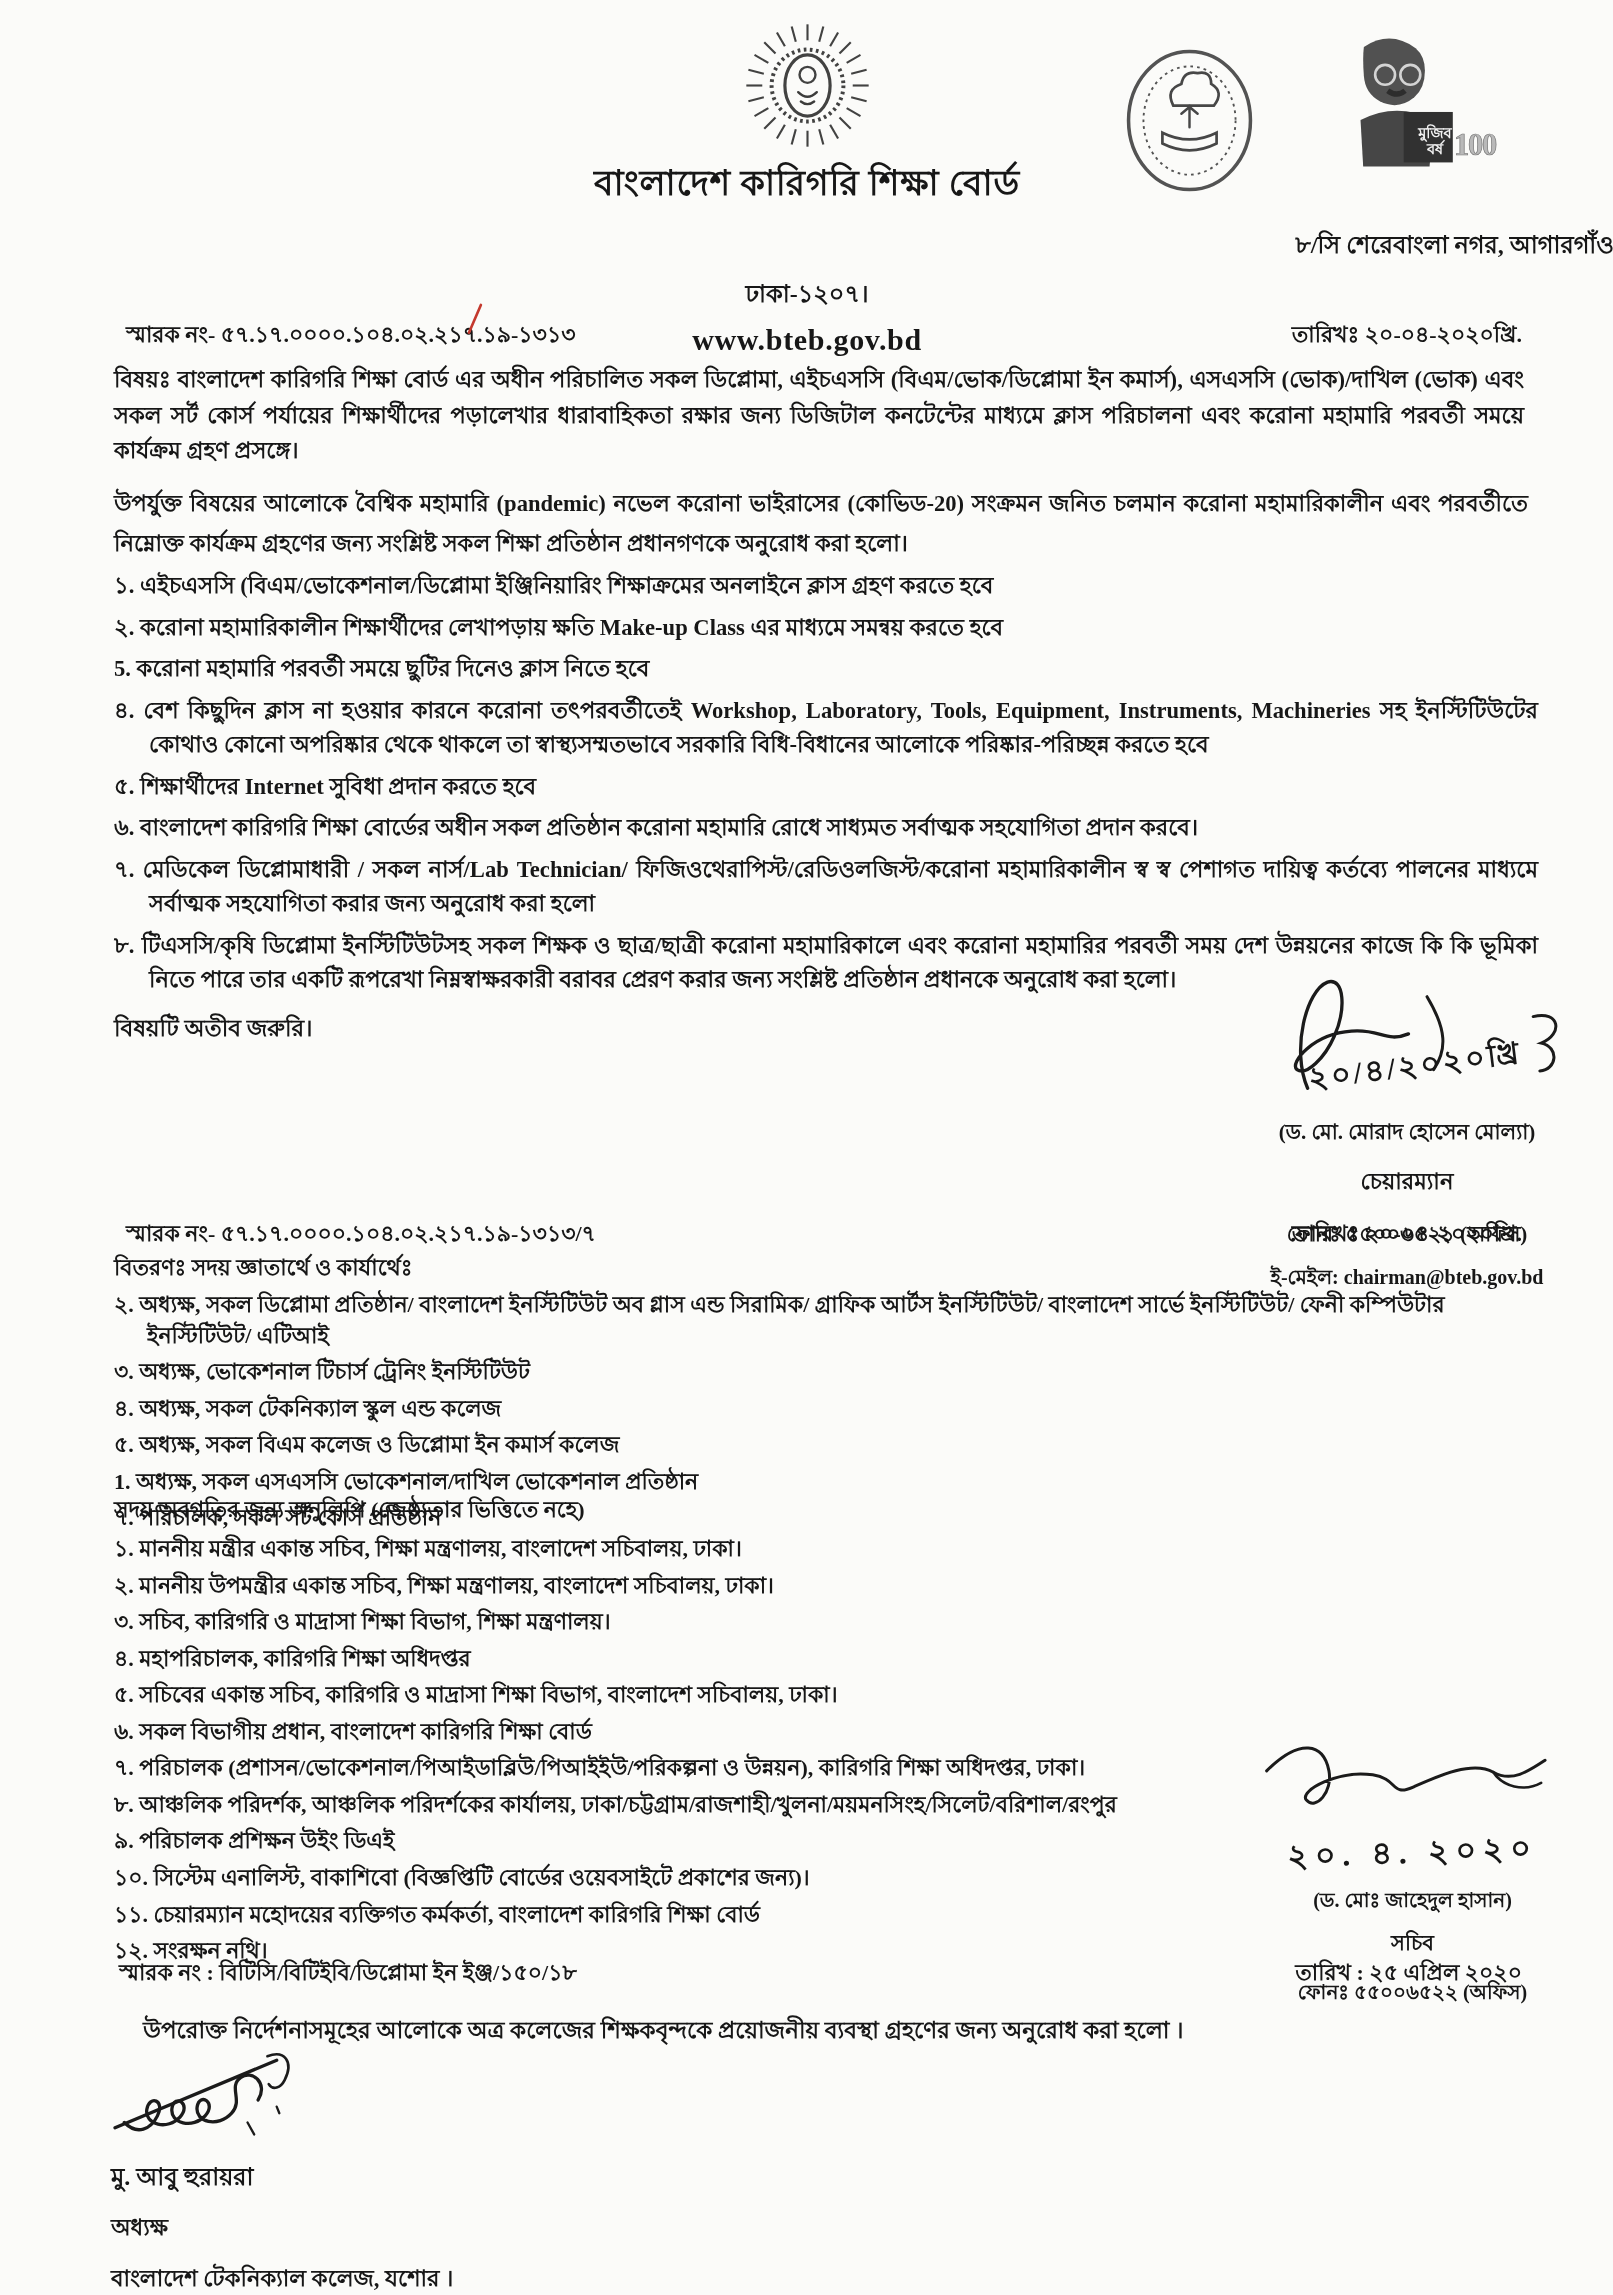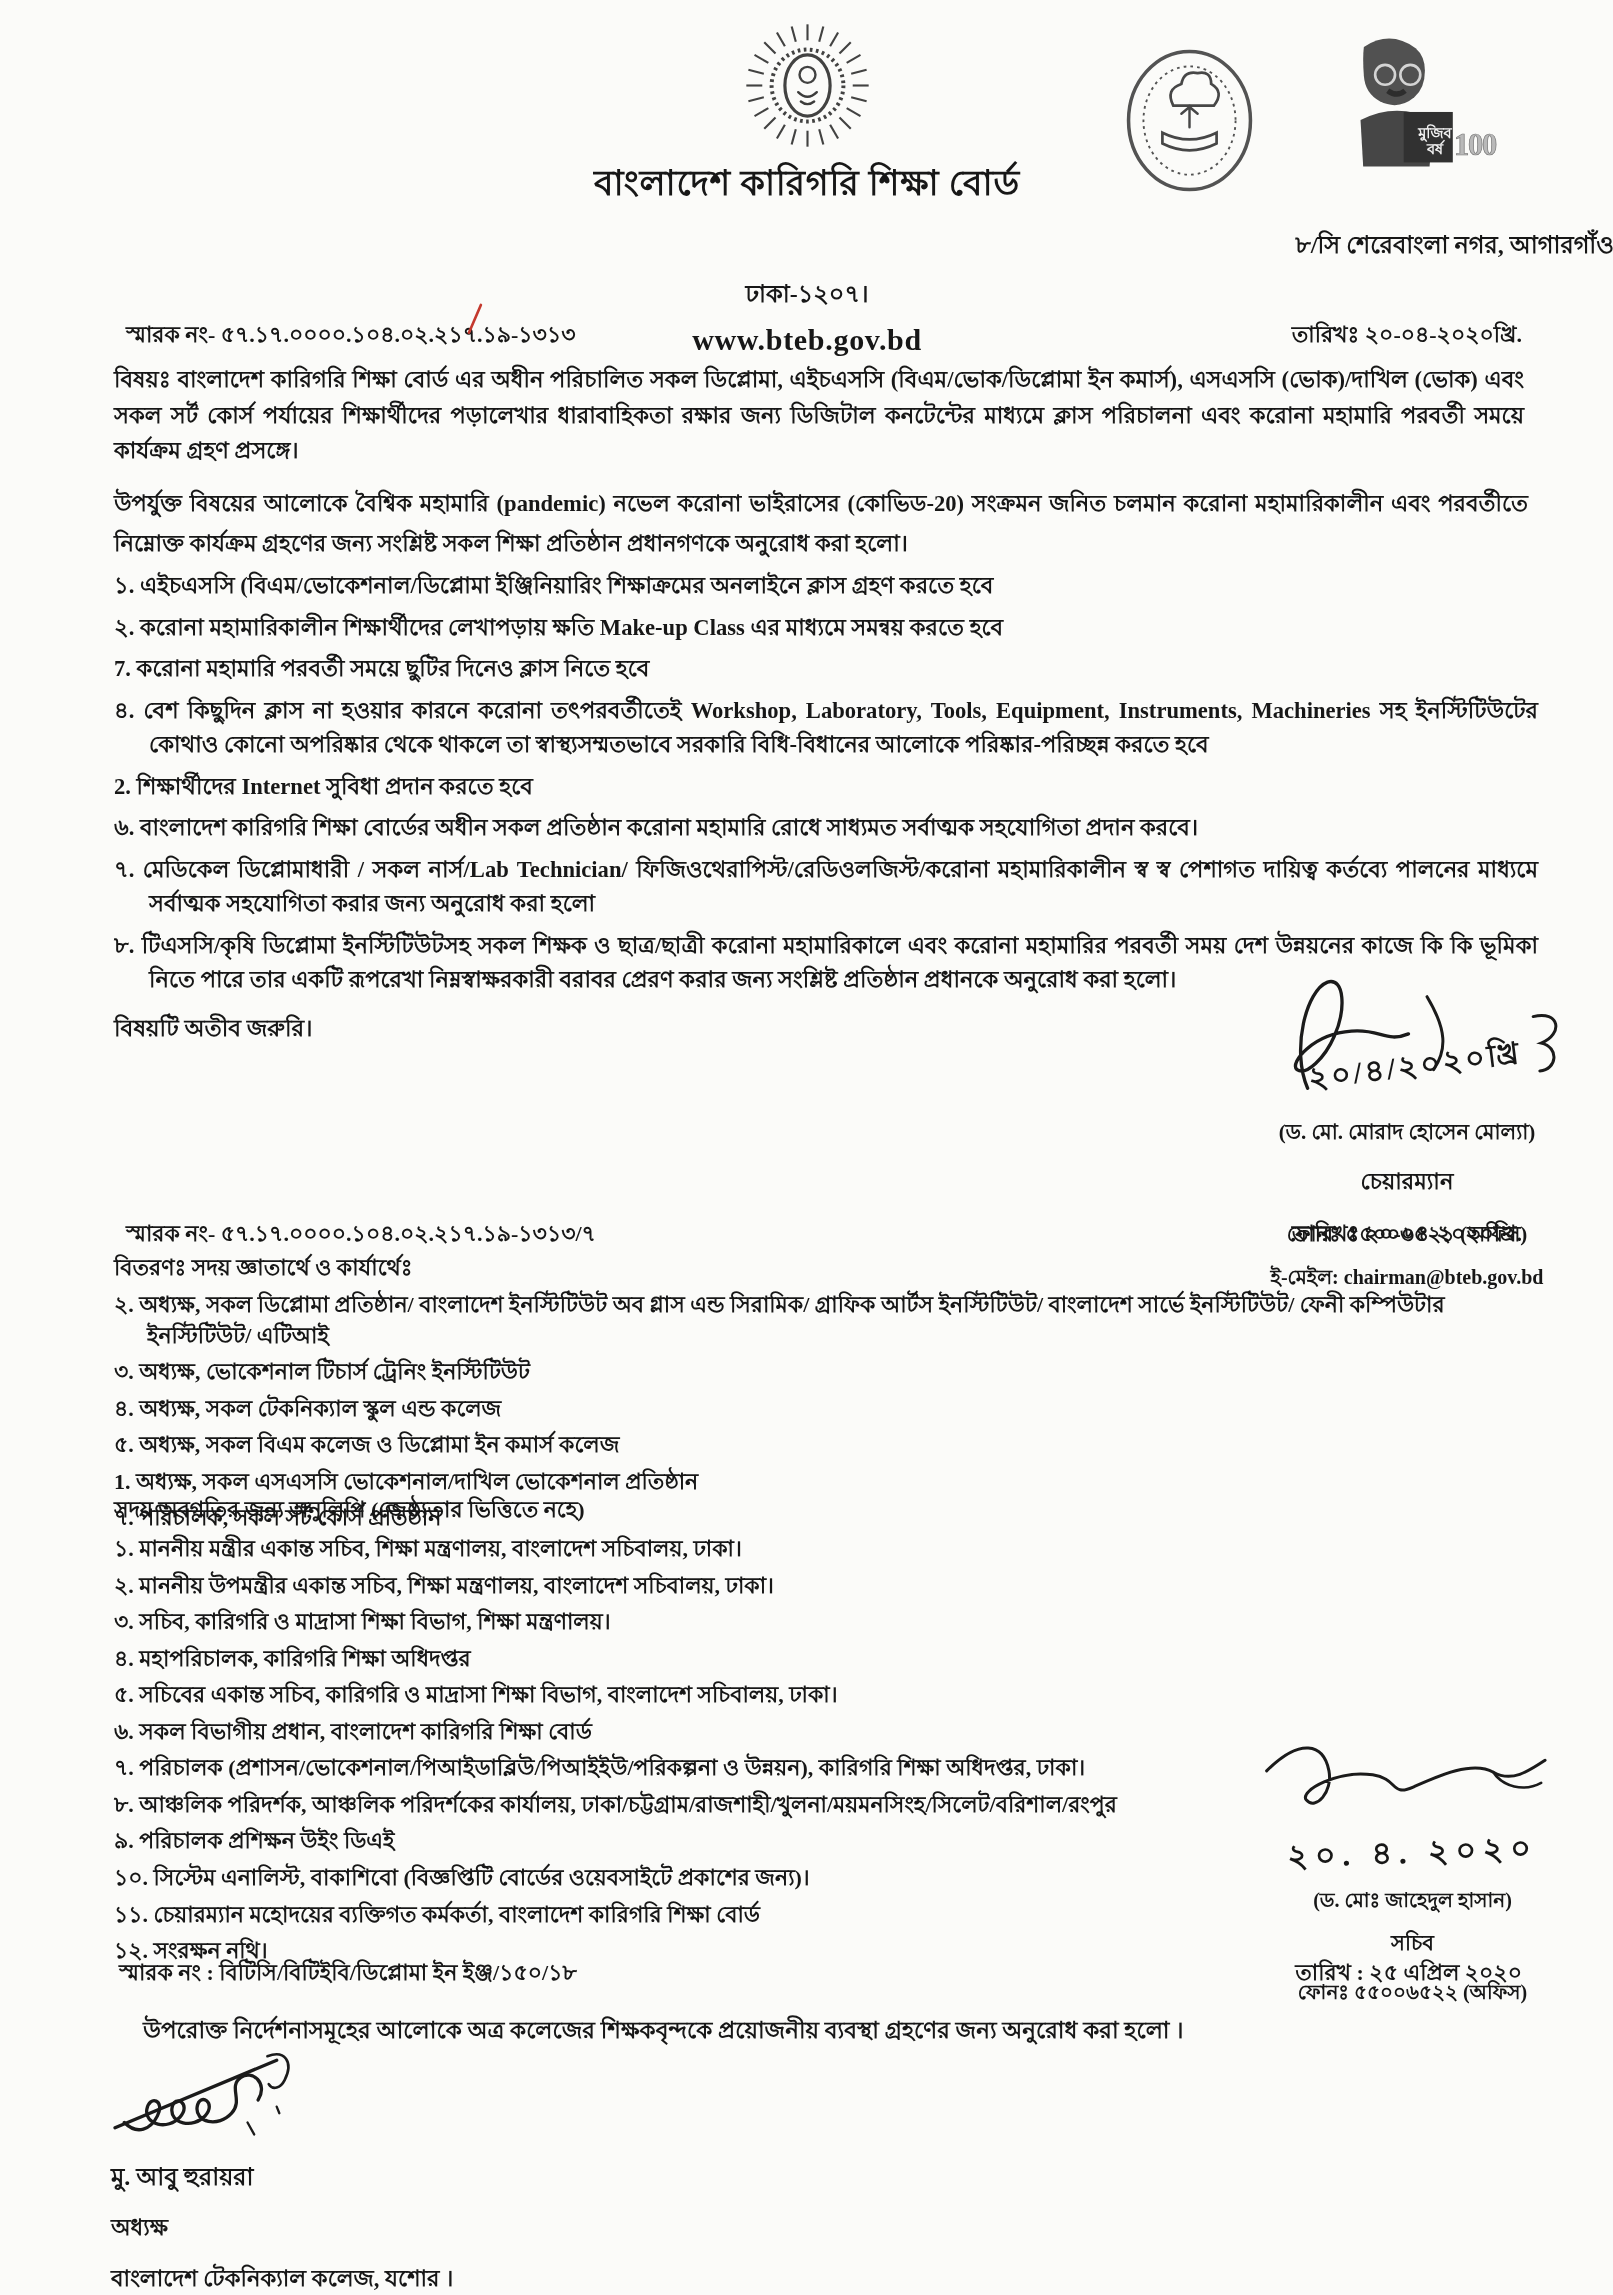--- a/index.html
+++ b/index.html
@@ -158,23 +158,23 @@
     <path d="M30 4 L12 46" stroke="#c4392e" stroke-width="4" fill="none" stroke-linecap="round"></path>
   </svg>
 
   <div class="subject">বিষয়ঃ বাংলাদেশ কারিগরি শিক্ষা বোর্ড এর অধীন পরিচালিত সকল ডিপ্লোমা, এইচএসসি (বিএম/ভোক/ডিপ্লোমা ইন কমার্স), এসএসসি (ভোক)/দাখিল (ভোক) এবং সকল সর্ট কোর্স পর্যায়ের শিক্ষার্থীদের পড়ালেখার ধারাবাহিকতা রক্ষার জন্য ডিজিটাল কনটেন্টের মাধ্যমে ক্লাস পরিচালনা এবং করোনা মহামারি পরবর্তী সময়ে কার্যক্রম গ্রহণ প্রসঙ্গে।</div>
 
   <div class="intro">উপর্যুক্ত বিষয়ের আলোকে বৈশ্বিক মহামারি (pandemic) নভেল করোনা ভাইরাসের (কোভিড-20) সংক্রমন জনিত চলমান করোনা মহামারিকালীন এবং পরবর্তীতে নিম্নোক্ত কার্যক্রম গ্রহণের জন্য সংশ্লিষ্ট সকল শিক্ষা প্রতিষ্ঠান প্রধানগণকে অনুরোধ করা হলো।</div>
 
   <div class="directives">
     <div class="item">১. এইচএসসি (বিএম/ভোকেশনাল/ডিপ্লোমা ইঞ্জিনিয়ারিং শিক্ষাক্রমের অনলাইনে ক্লাস গ্রহণ করতে হবে</div>
     <div class="item">২. করোনা মহামারিকালীন শিক্ষার্থীদের লেখাপড়ায় ক্ষতি Make-up Class এর মাধ্যমে সমন্বয় করতে হবে</div>
-    <div class="item">7. করোনা মহামারি পরবর্তী সময়ে ছুটির দিনেও ক্লাস নিতে হবে</div>
+    <div class="item">5. করোনা মহামারি পরবর্তী সময়ে ছুটির দিনেও ক্লাস নিতে হবে</div>
     <div class="item">৪. বেশ কিছুদিন ক্লাস না হওয়ার কারনে করোনা তৎপরবর্তীতেই Workshop, Laboratory, Tools, Equipment, Instruments, Machineries সহ ইনস্টিটিউটের কোথাও কোনো অপরিষ্কার থেকে থাকলে তা স্বাস্থ্যসম্মতভাবে সরকারি বিধি-বিধানের আলোকে পরিষ্কার-পরিচ্ছন্ন করতে হবে</div>
-    <div class="item">2. শিক্ষার্থীদের Internet সুবিধা প্রদান করতে হবে</div>
+    <div class="item">৫. শিক্ষার্থীদের Internet সুবিধা প্রদান করতে হবে</div>
     <div class="item">৬. বাংলাদেশ কারিগরি শিক্ষা বোর্ডের অধীন সকল প্রতিষ্ঠান করোনা মহামারি রোধে সাধ্যমত সর্বাত্মক সহযোগিতা প্রদান করবে।</div>
     <div class="item">৭. মেডিকেল ডিপ্লোমাধারী / সকল নার্স/Lab Technician/ ফিজিওথেরাপিস্ট/রেডিওলজিস্ট/করোনা মহামারিকালীন স্ব স্ব পেশাগত দায়িত্ব কর্তব্যে পালনের মাধ্যমে সর্বাত্মক সহযোগিতা করার জন্য অনুরোধ করা হলো</div>
     <div class="item">৮. টিএসসি/কৃষি ডিপ্লোমা ইনস্টিটিউটসহ সকল শিক্ষক ও ছাত্র/ছাত্রী করোনা মহামারিকালে এবং করোনা মহামারির পরবর্তী সময় দেশ উন্নয়নের কাজে কি কি ভূমিকা নিতে পারে তার একটি রূপরেখা নিম্নস্বাক্ষরকারী বরাবর প্রেরণ করার জন্য সংশ্লিষ্ট প্রতিষ্ঠান প্রধানকে অনুরোধ করা হলো।</div>
     <div class="urgent">বিষয়টি অতীব জরুরি।</div>
   </div>
 
   <div class="chairman">
     <div class="sig-wrap">
       <svg width="345" height="133" viewBox="0 0 520 200">
         <path class="ink" stroke-width="5" d="M120 178 C95 120, 118 30, 150 18 C176 10, 178 60, 160 100 C146 132, 118 160, 104 150 C92 140, 128 96, 186 92 C230 88, 238 110, 272 96"></path>

